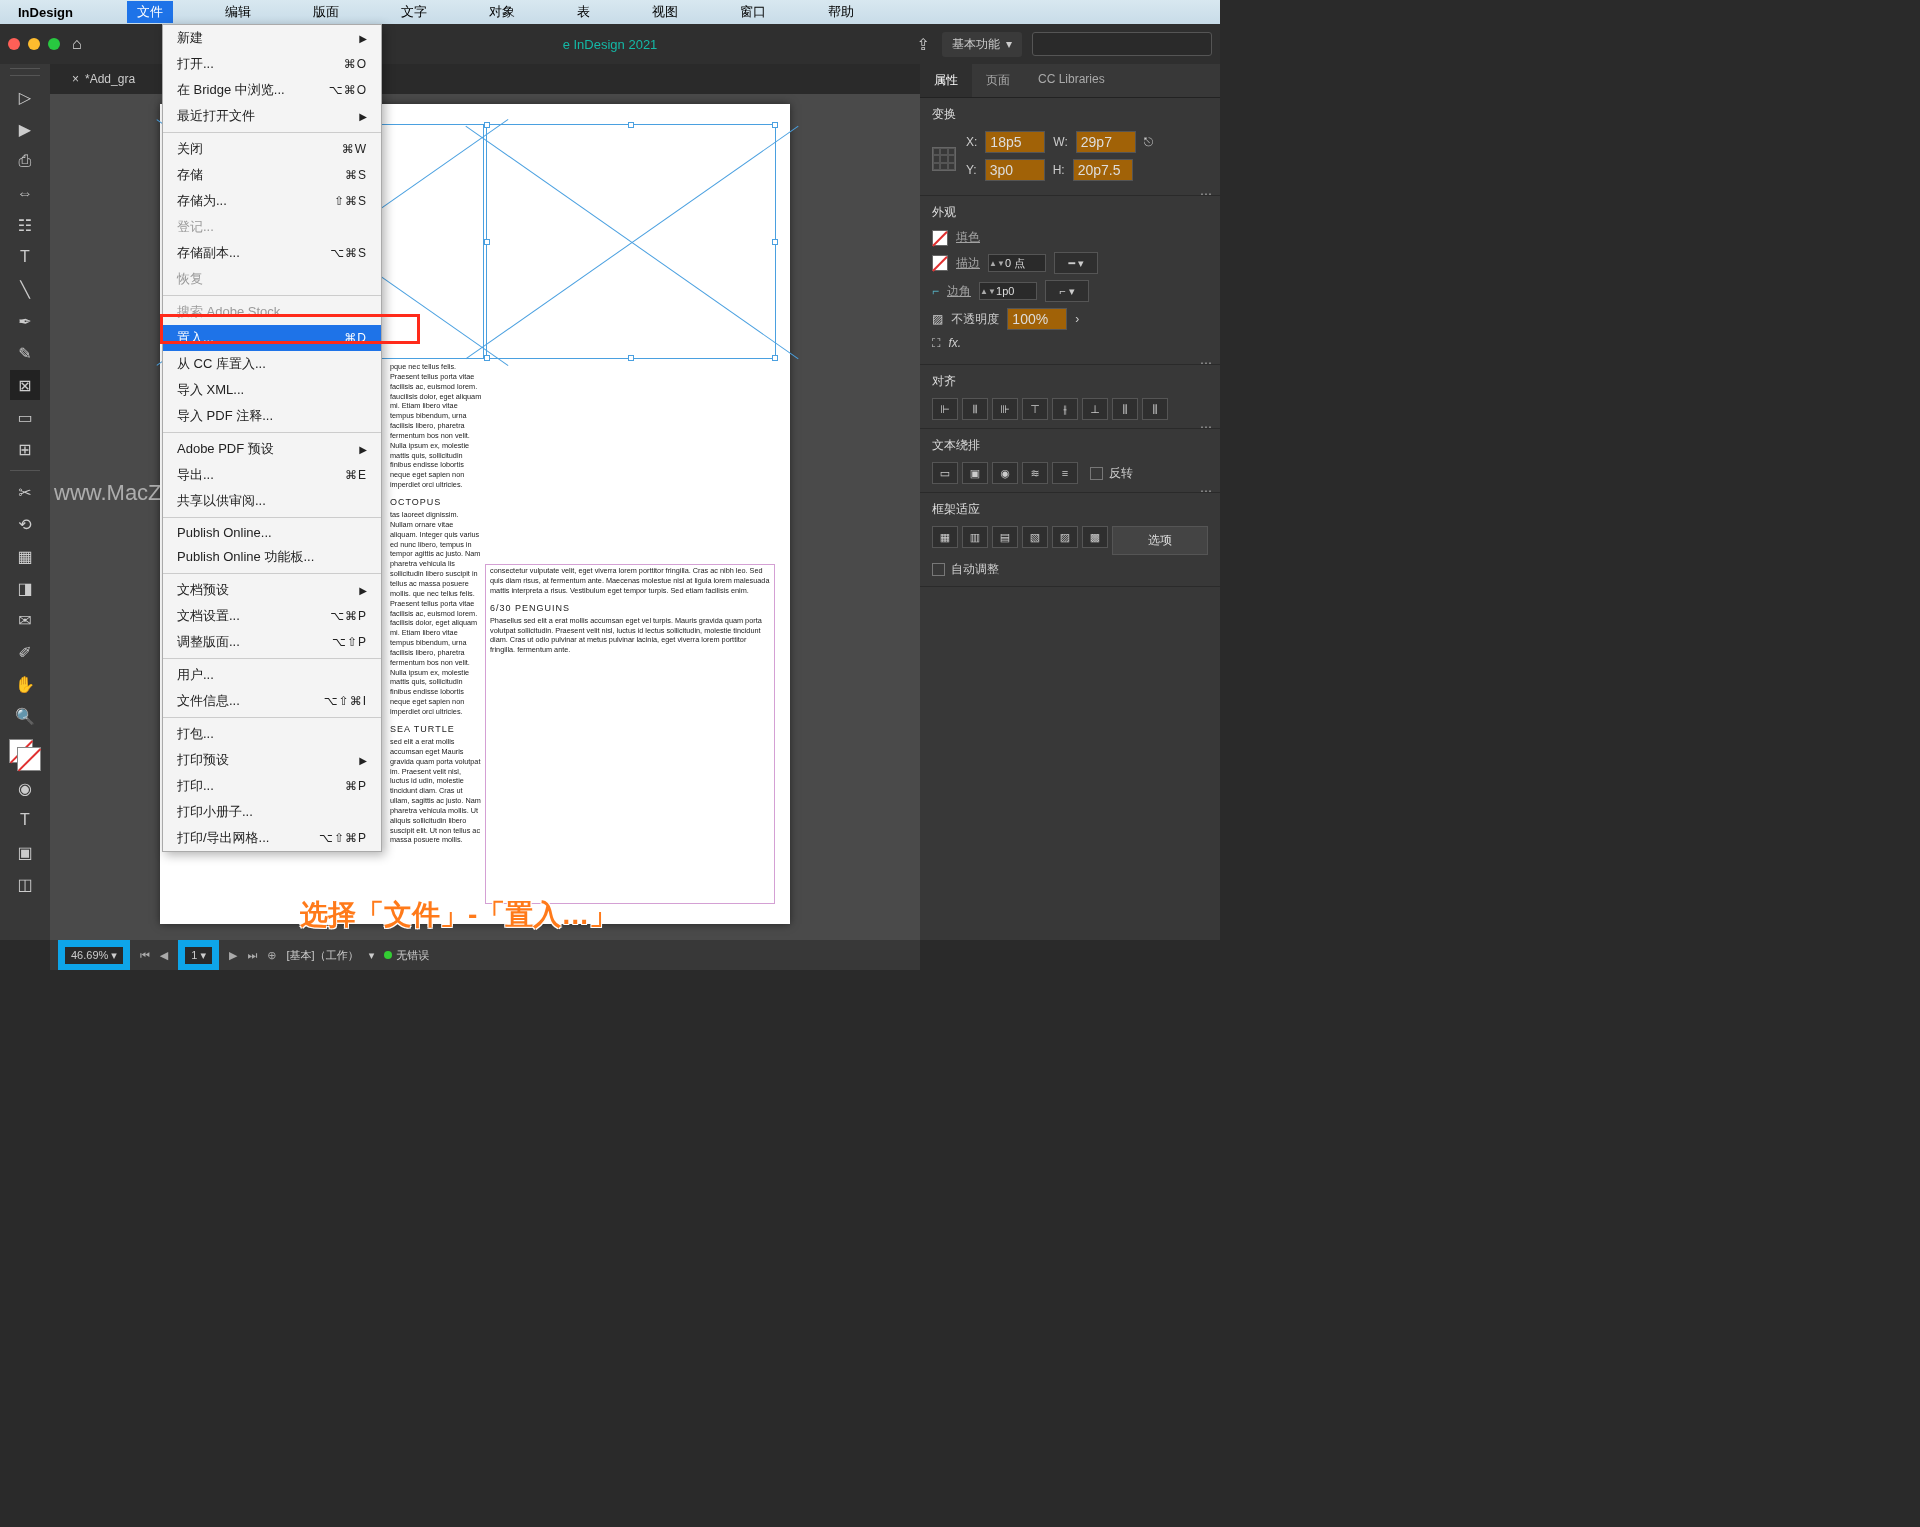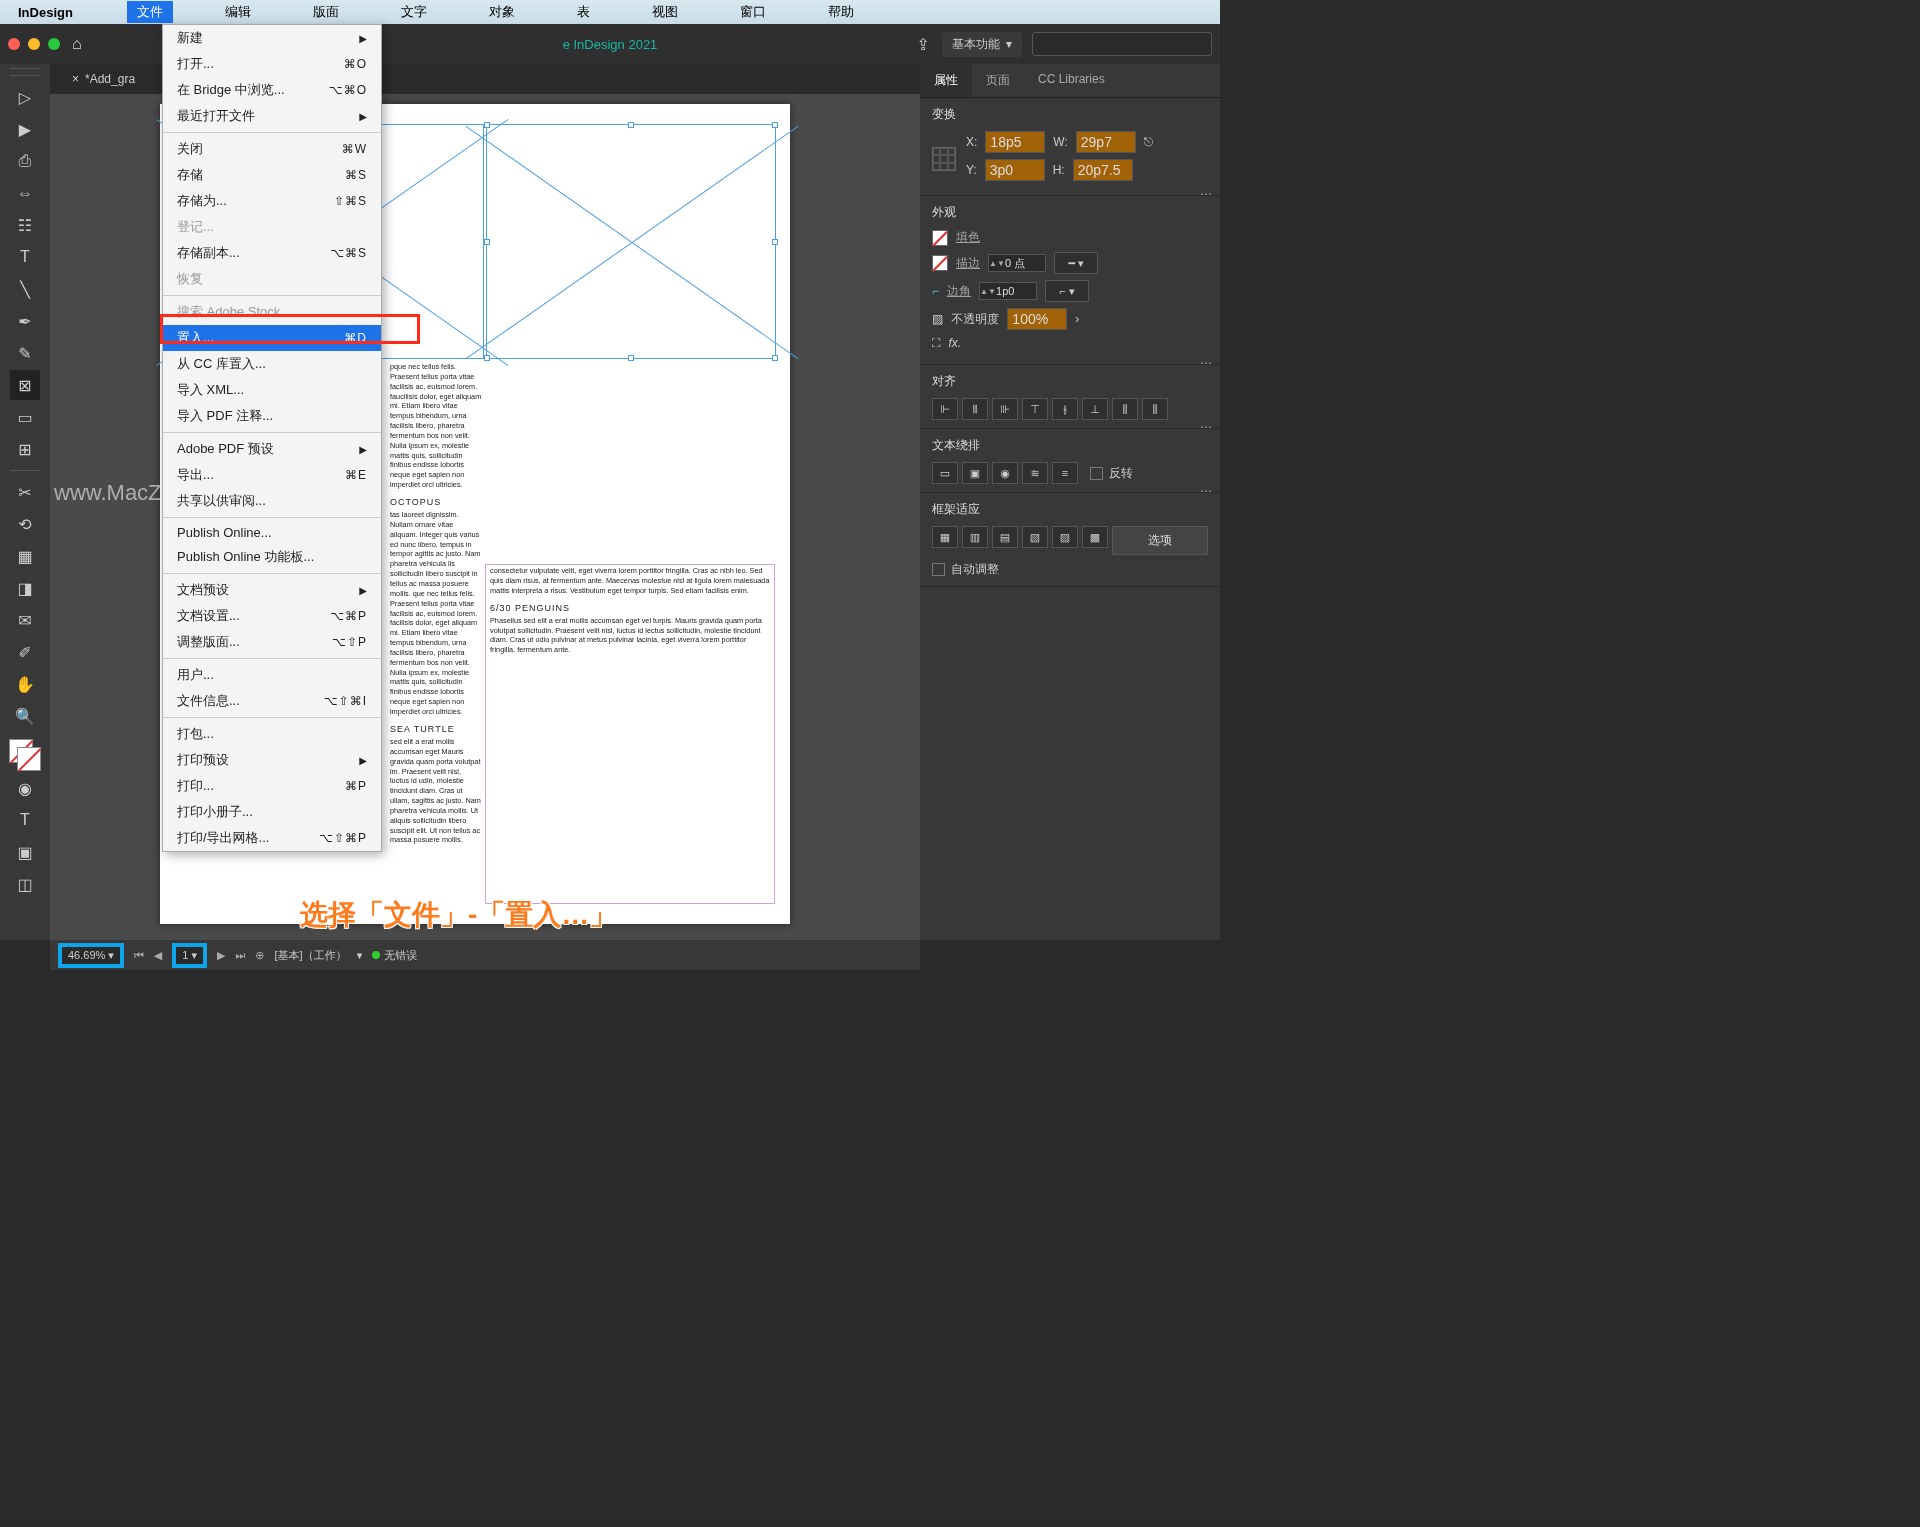--- a/index.html
+++ b/index.html
@@ -79,21 +79,21 @@
 .num-input input { background: transparent; border: none; color: #ddd; width: 42px; font-size: 11px; padding: 2px; }
 .btn-row { display: flex; gap: 4px; flex-wrap: wrap; }
 .icon-btn { width: 26px; height: 22px; background: #2f2f2f; border: 1px solid #555; display: flex; align-items: center; justify-content: center; color: #ccc; font-size: 11px; }
 .wide-btn { flex: 1; background: #444; border: 1px solid #555; padding: 5px; text-align: center; color: #ddd; font-size: 12px; }
 .chk { display: flex; align-items: center; gap: 6px; margin-top: 6px; }
 .chk .box { width: 13px; height: 13px; border: 1px solid #777; }
 
 
 .status-bar { position: absolute; left: 50px; right: 300px; bottom: 0; height: 30px; background: #383838; display: flex; align-items: center; padding: 0 8px; color: #ccc; font-size: 11px; gap: 10px; }
 .status-bar .nav-btn { color: #aaa; }
-.zoom-sel { background: #2a2a2a; padding: 2px 6px; border: 4px solid #0ea5e9; }
+.zoom-sel { background: #2a2a2a; padding: 2px 6px; border: 7px solid #0ea5e9; }
 .status-dot { width: 8px; height: 8px; border-radius: 50%; background: #3c3; display: inline-block; margin-right: 4px; }
 
 
 .annotation { position: absolute; left: 300px; top: 896px; font-size: 28px; font-weight: bold; color: #ff7a1a; text-shadow: -1px -1px 0 #fff, 1px -1px 0 #fff, -1px 1px 0 #fff, 1px 1px 0 #fff; z-index: 200; }
 .watermark { position: absolute; left: 54px; top: 480px; font-size: 22px; color: rgba(255,255,255,.55); z-index: 50; }
 </style>
 </head>
 <body>
 
 <div class="mac-menubar">

